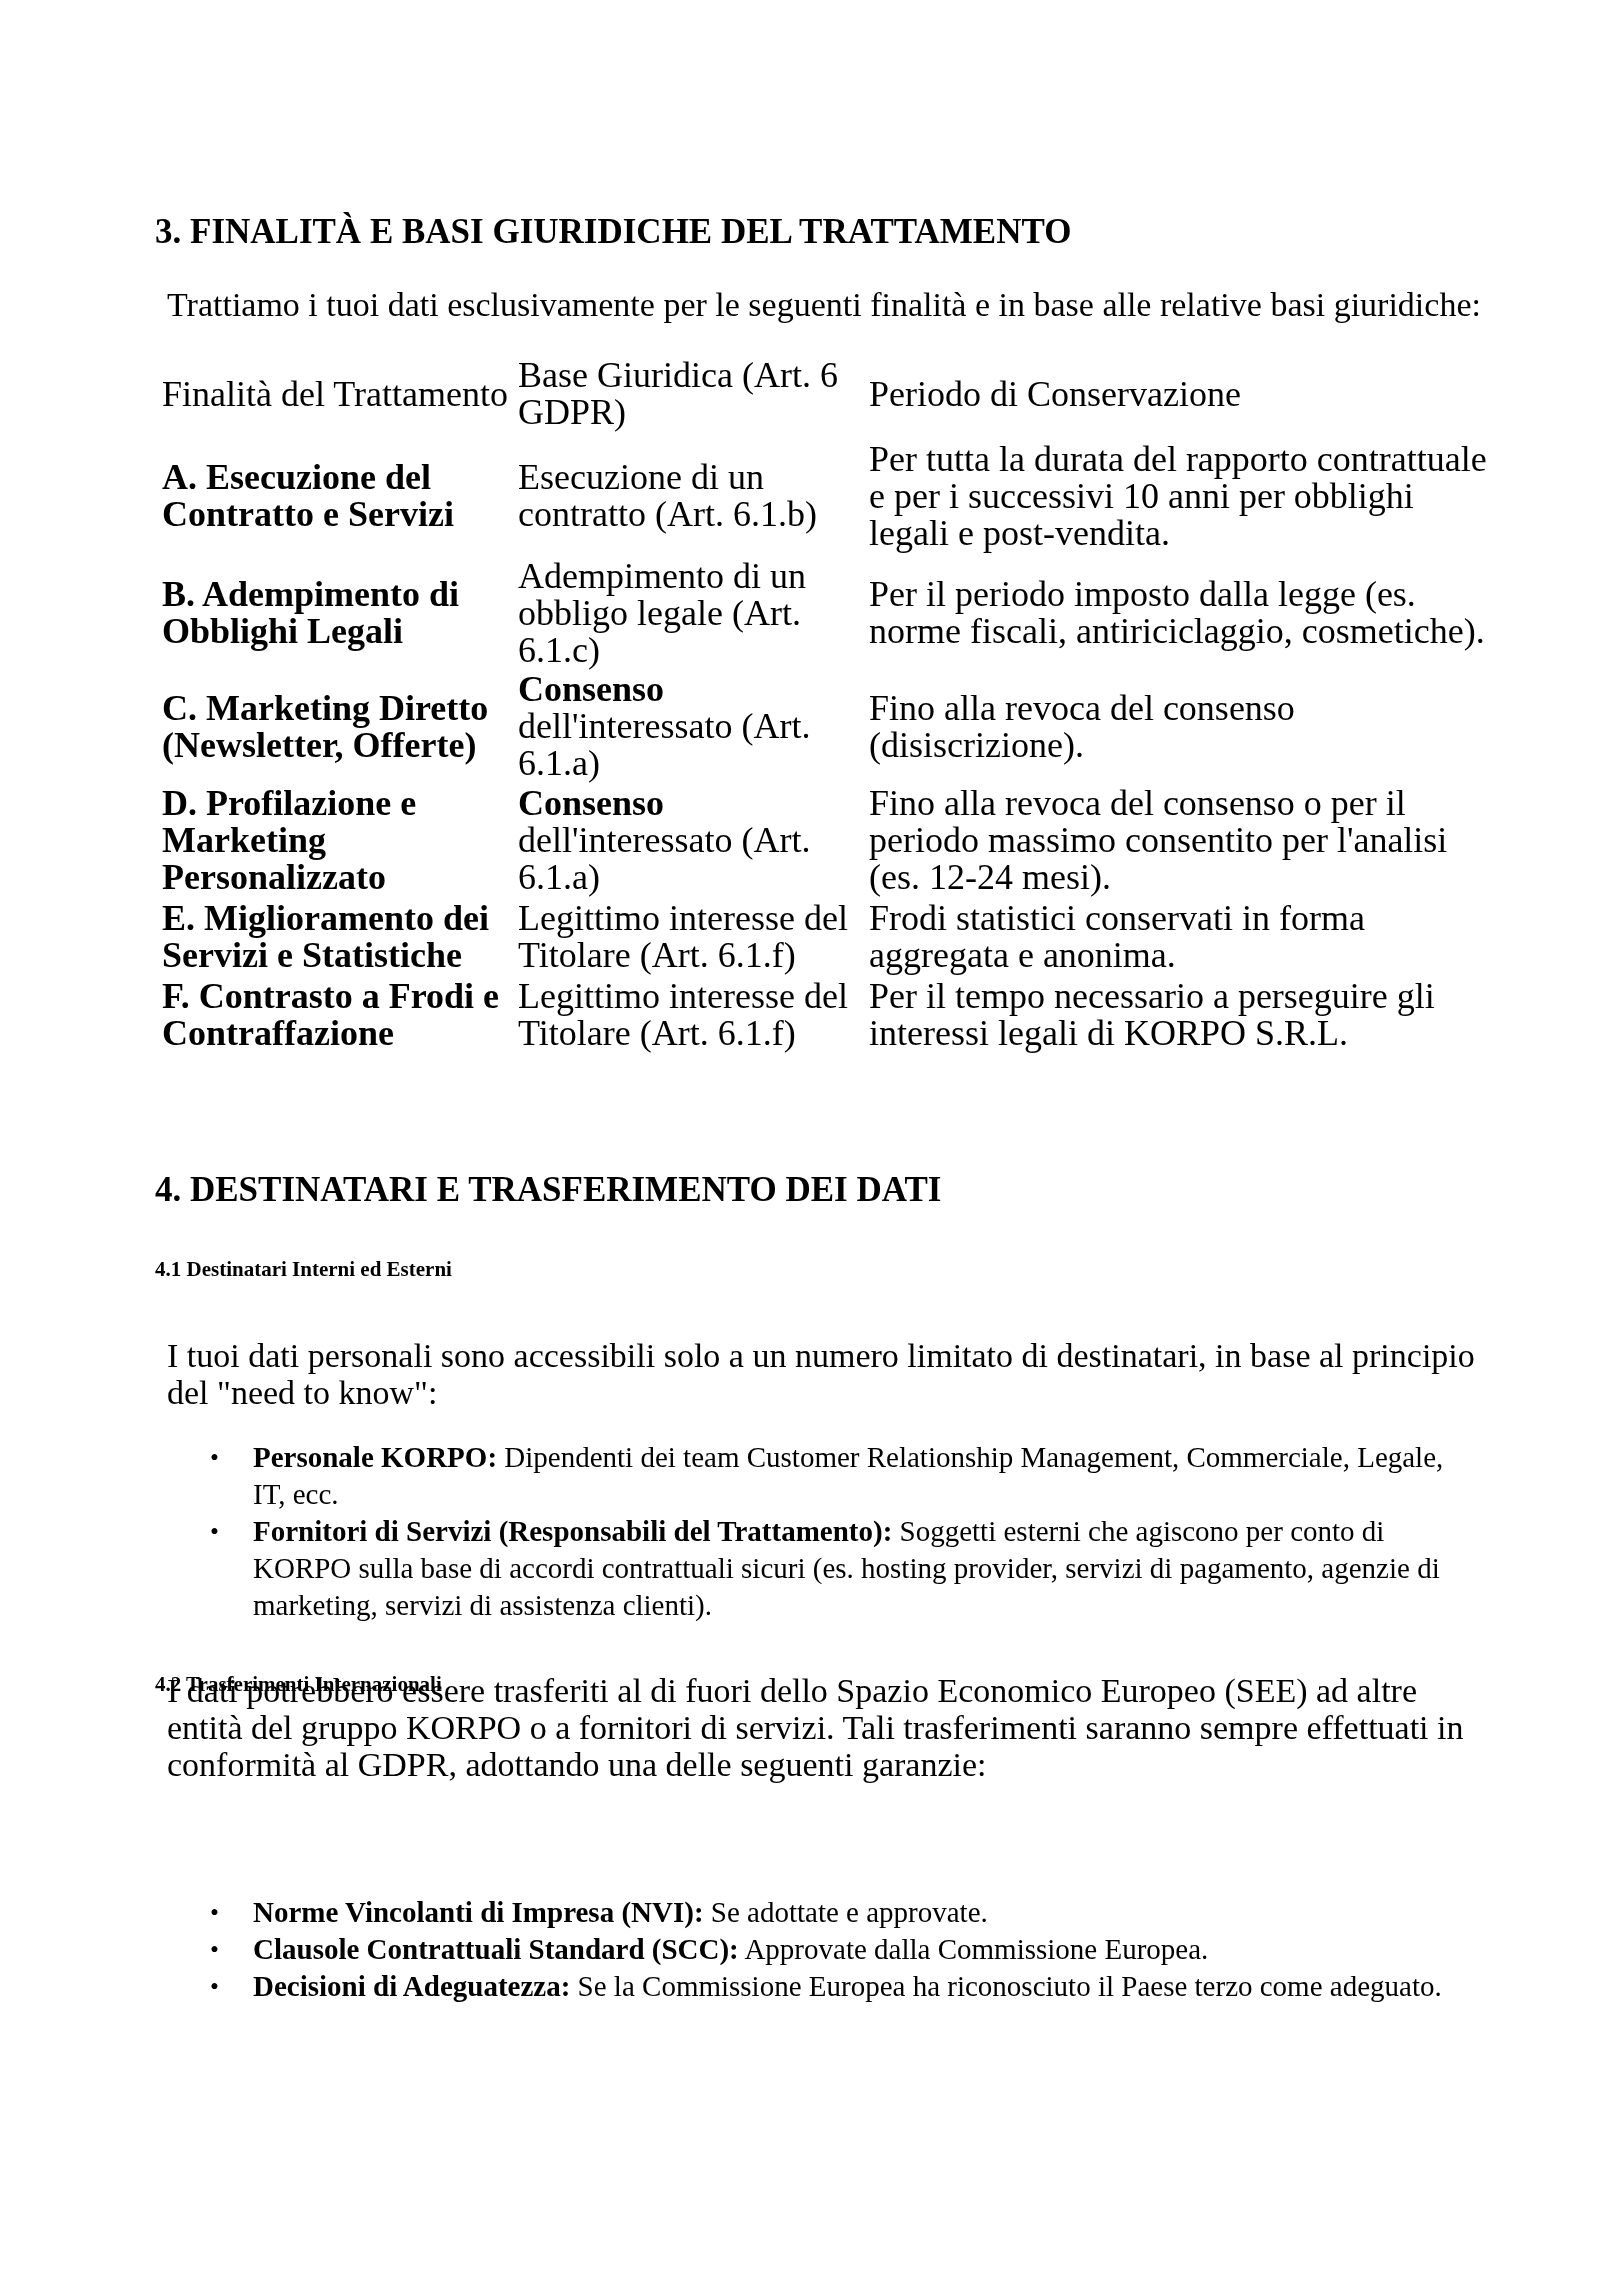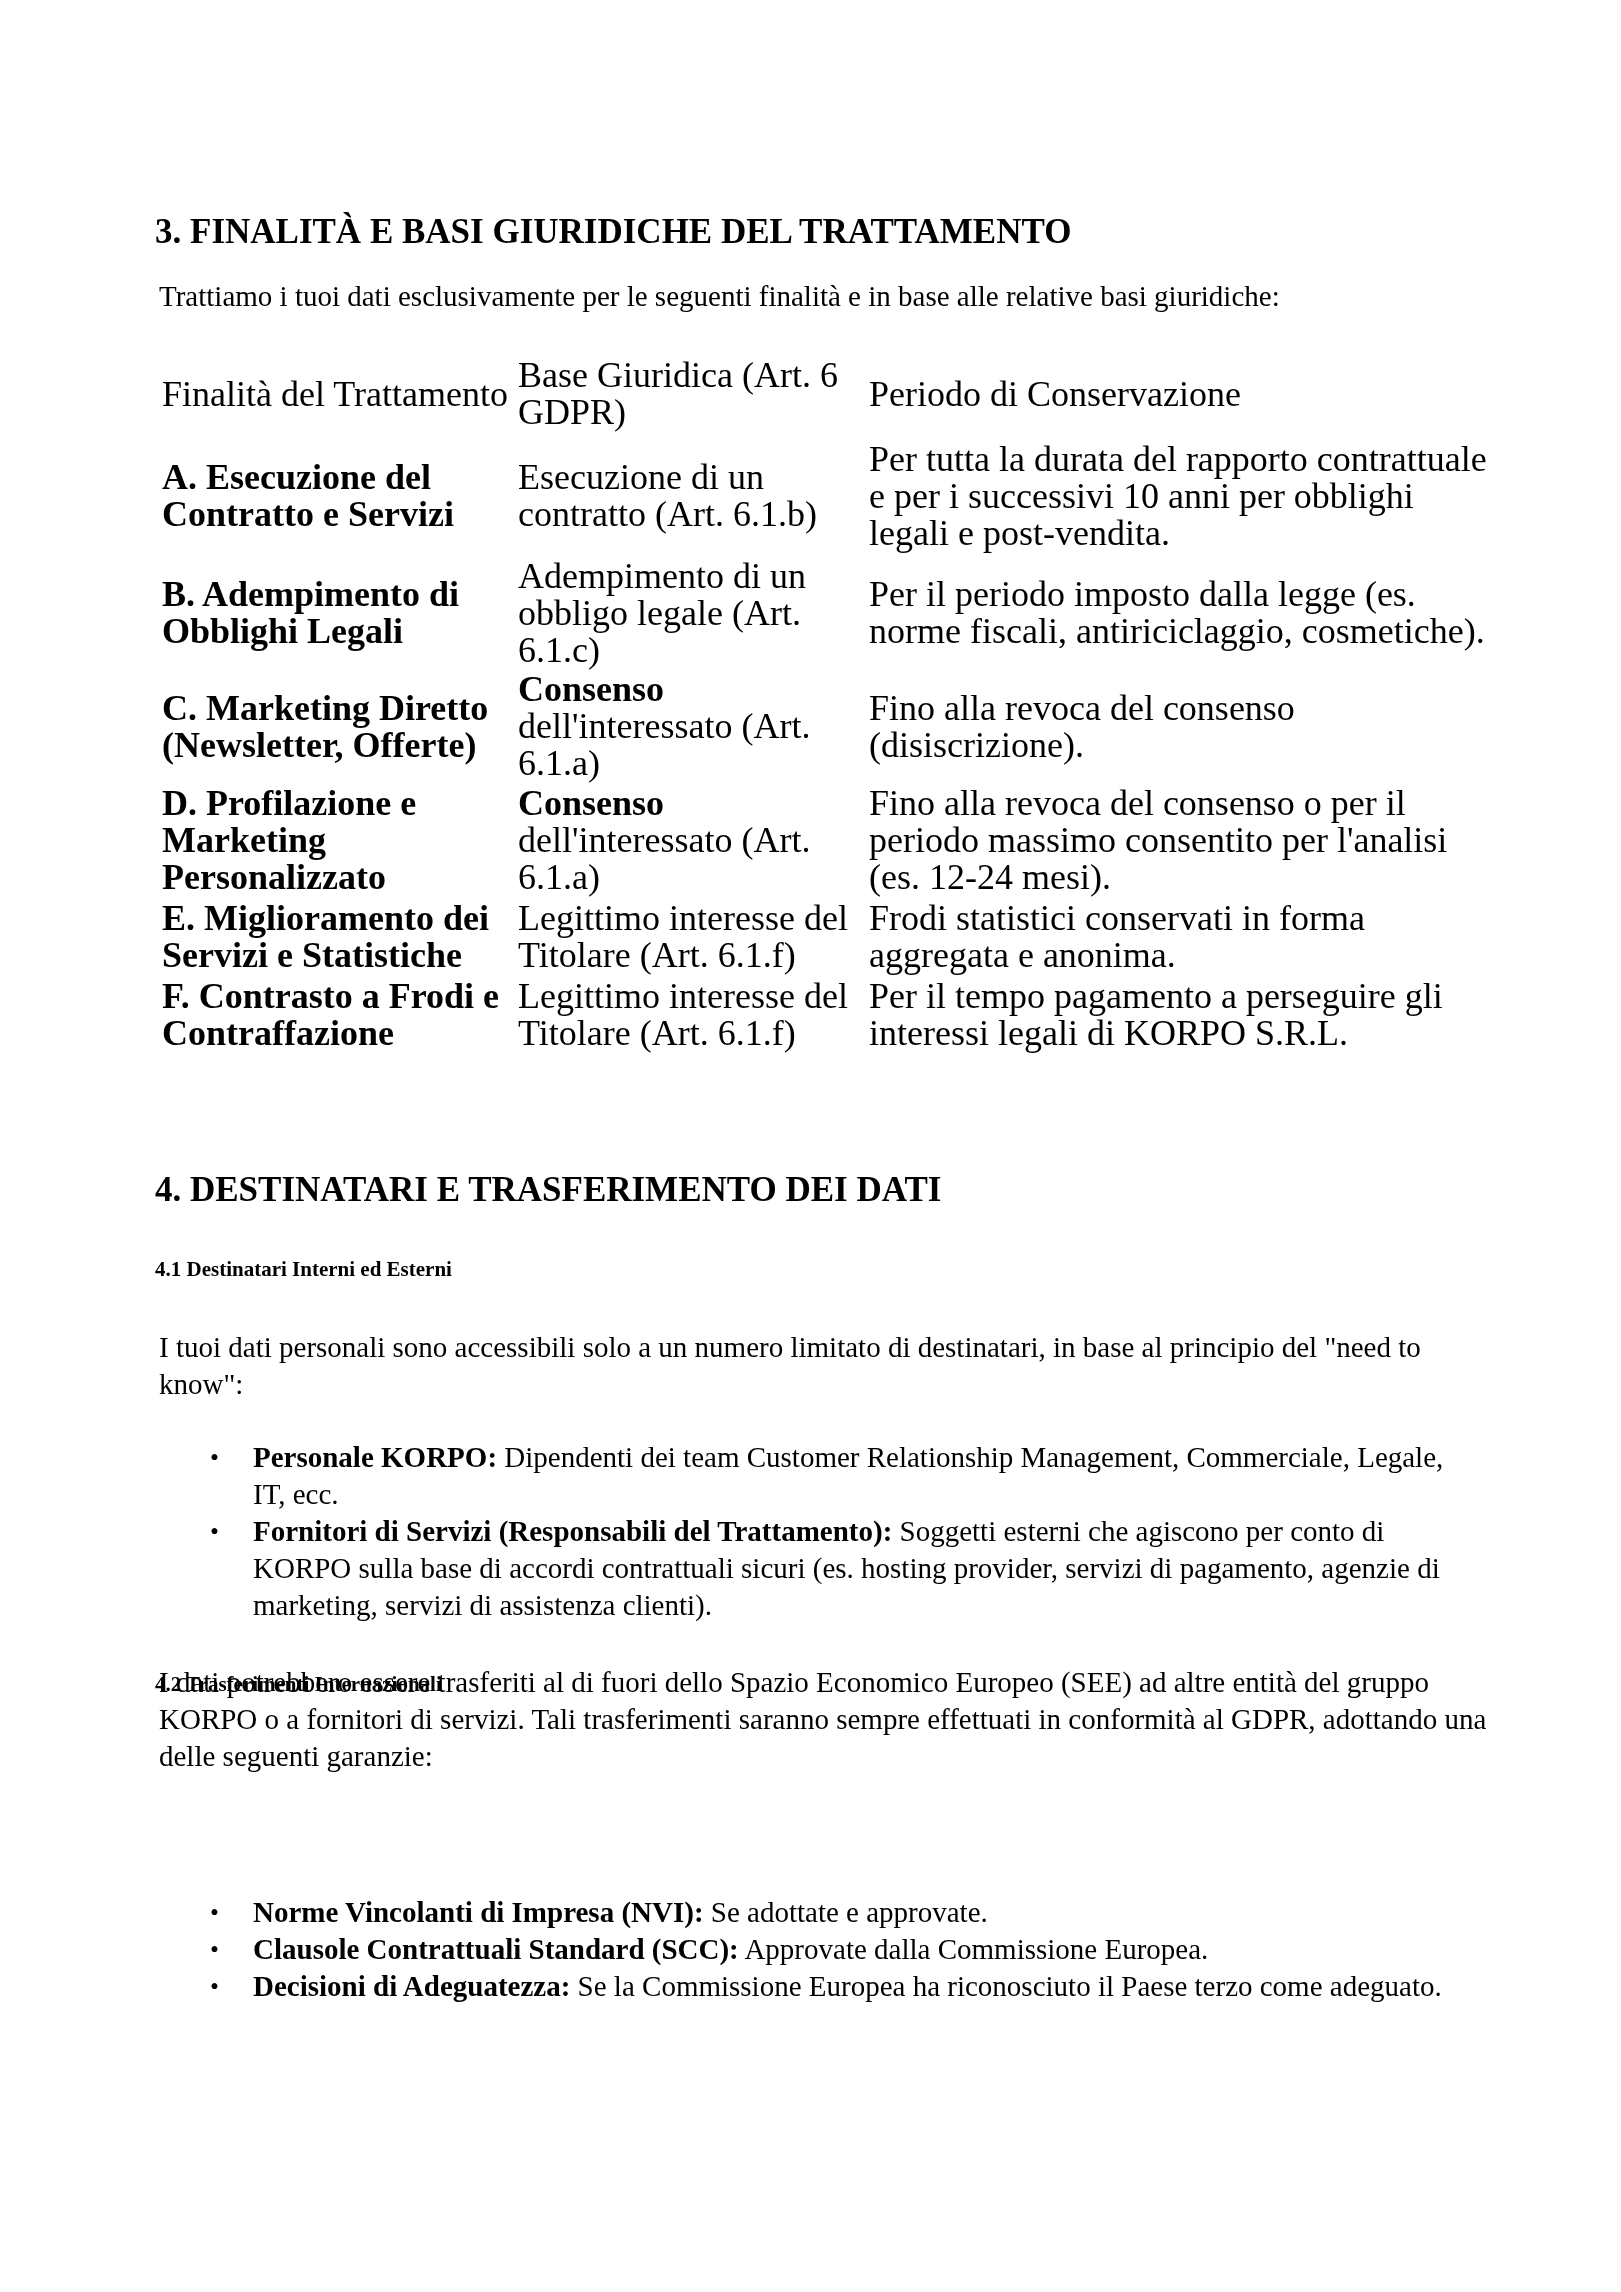--- a/index.html
+++ b/index.html
@@ -11,21 +11,21 @@
   .abs { position: absolute; }
   h1.sec {
     margin: 0; font-weight: bold; font-size: 35px; line-height: 43px;
     font-family: "Liberation Serif", serif;
   }
   h2.sub {
     margin: 0; font-weight: bold; font-size: 21px; line-height: 37px;
     font-family: "Liberation Serif", serif;
   }
   p.body {
-    margin: 4px; font-size: 29px; line-height: 37px;
+    margin: 12px; font-size: 34px; line-height: 37px;
     font-family: "Liberation Serif", serif;
   }
   table.purposes {
     border-collapse: collapse; font-size: 36px; line-height: 37px;
     font-family: "Liberation Serif", serif;
   }
   table.purposes td {
     padding: 0; vertical-align: middle;
   }
   table.purposes td.c1 { width: 356px; padding-right: 0; }
@@ -84,21 +84,21 @@
     <td class="c3">Fino alla revoca del consenso o per il periodo massimo consentito per l'analisi (es. 12-24 mesi).</td>
   </tr>
   <tr class="re">
     <td class="c1 b">E. Miglioramento dei Servizi e Statistiche</td>
     <td class="c2"><span class="b"></span><span>Legittimo interesse del Titolare (Art. 6.1.f)</span></td>
     <td class="c3">Frodi statistici conservati in forma aggregata e anonima.</td>
   </tr>
   <tr class="rf">
     <td class="c1 b">F. Contrasto a Frodi e Contraffazione</td>
     <td class="c2"><span class="b"></span><span>Legittimo interesse del Titolare (Art. 6.1.f)</span></td>
-    <td class="c3">Per il tempo pagamento a perseguire gli interessi legali di KORPO S.R.L.</td>
+    <td class="c3">Per il tempo necessario a perseguire gli interessi legali di KORPO S.R.L.</td>
   </tr>
 </tbody>
   </table>
 
 <h1 class="sec abs" style="left:155px; top:1168px;">4. DESTINATARI E TRASFERIMENTO DEI DATI</h1>
 
 <h2 class="sub abs" style="left:155px; top:1251px;">4.1 Destinatari Interni ed Esterni</h2>
 
 <p class="body abs" style="left:155px; top:1325px; width:1333px;">I tuoi dati personali sono accessibili solo a un numero limitato di destinatari, in base al principio del "need to know":</p>
 

